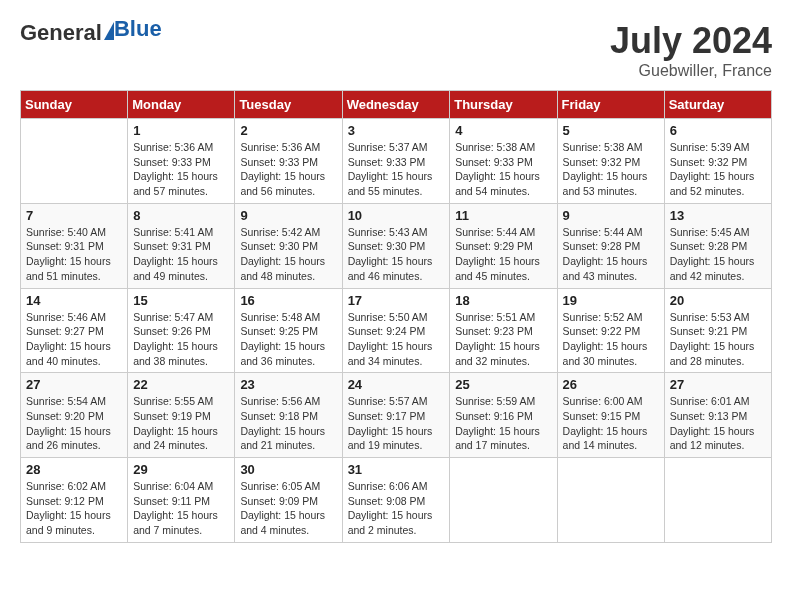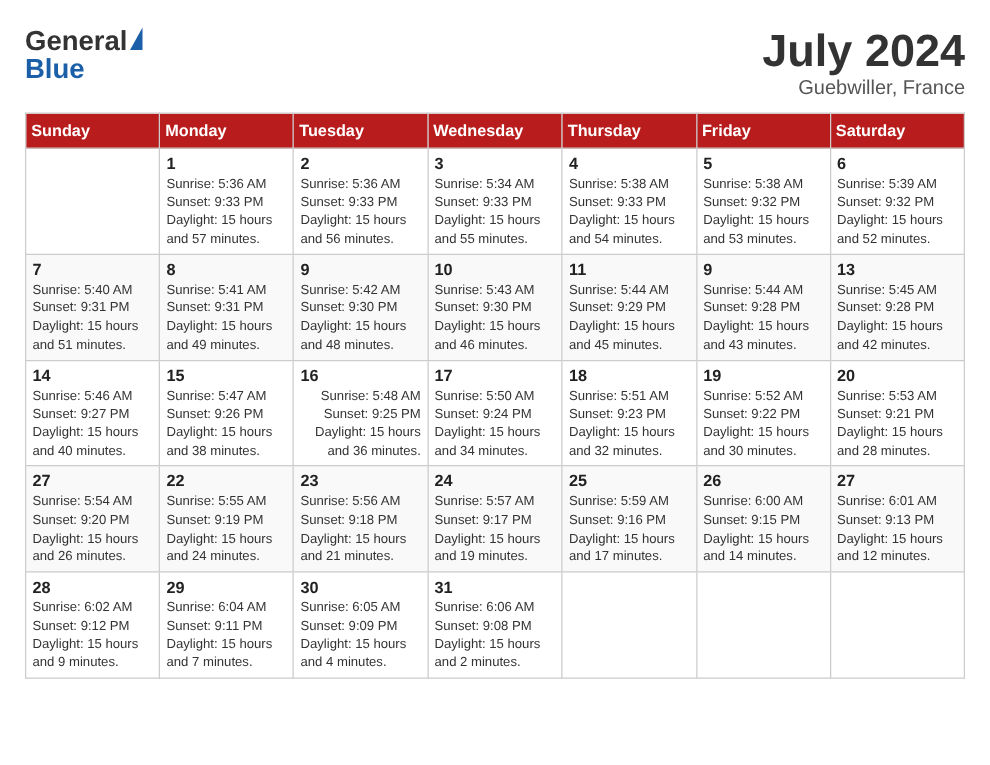--- a/index.html
+++ b/index.html
@@ -11,21 +11,20 @@
       padding: 20px;
     }
     .header {
       display: flex;
       justify-content: space-between;
       align-items: flex-start;
       margin-bottom: 10px;
     }
     .logo {
       display: flex;
-      flex-direction: column;
       align-items: flex-start;
     }
     .logo-text {
       display: flex;
       align-items: center;
       font-size: 22px;
       font-weight: bold;
       color: #333;
     }
     .logo-general { color: #333; }
@@ -135,21 +134,21 @@
         </td>
         <td>
           <span class="day-number">2</span>
           <div class="day-info" style="white-space: pre-line;">Sunrise: 5:36 AM
 Sunset: 9:33 PM
 Daylight: 15 hours
 and 56 minutes.</div>
         </td>
         <td>
           <span class="day-number">3</span>
-          <div class="day-info" style="white-space: pre-line;">Sunrise: 5:34 AM
+          <div class="day-info" style="white-space: pre-line;">Sunrise: 5:37 AM
 Sunset: 9:33 PM
 Daylight: 15 hours
 and 55 minutes.</div>
         </td>
         <td>
           <span class="day-number">4</span>
           <div class="day-info" style="white-space: pre-line;">Sunrise: 5:38 AM
 Sunset: 9:33 PM
 Daylight: 15 hours
 and 54 minutes.</div>
@@ -230,21 +229,21 @@
         </td>
         <td>
           <span class="day-number">15</span>
           <div class="day-info" style="white-space: pre-line;">Sunrise: 5:47 AM
 Sunset: 9:26 PM
 Daylight: 15 hours
 and 38 minutes.</div>
         </td>
         <td>
           <span class="day-number">16</span>
-          <div class="day-info" style="white-space: pre-line; text-align: right;">Sunrise: 5:48 AM
+          <div class="day-info" style="white-space: pre-line;">Sunrise: 5:48 AM
 Sunset: 9:25 PM
 Daylight: 15 hours
 and 36 minutes.</div>
         </td>
         <td>
           <span class="day-number">17</span>
           <div class="day-info" style="white-space: pre-line;">Sunrise: 5:50 AM
 Sunset: 9:24 PM
 Daylight: 15 hours
 and 34 minutes.</div>

